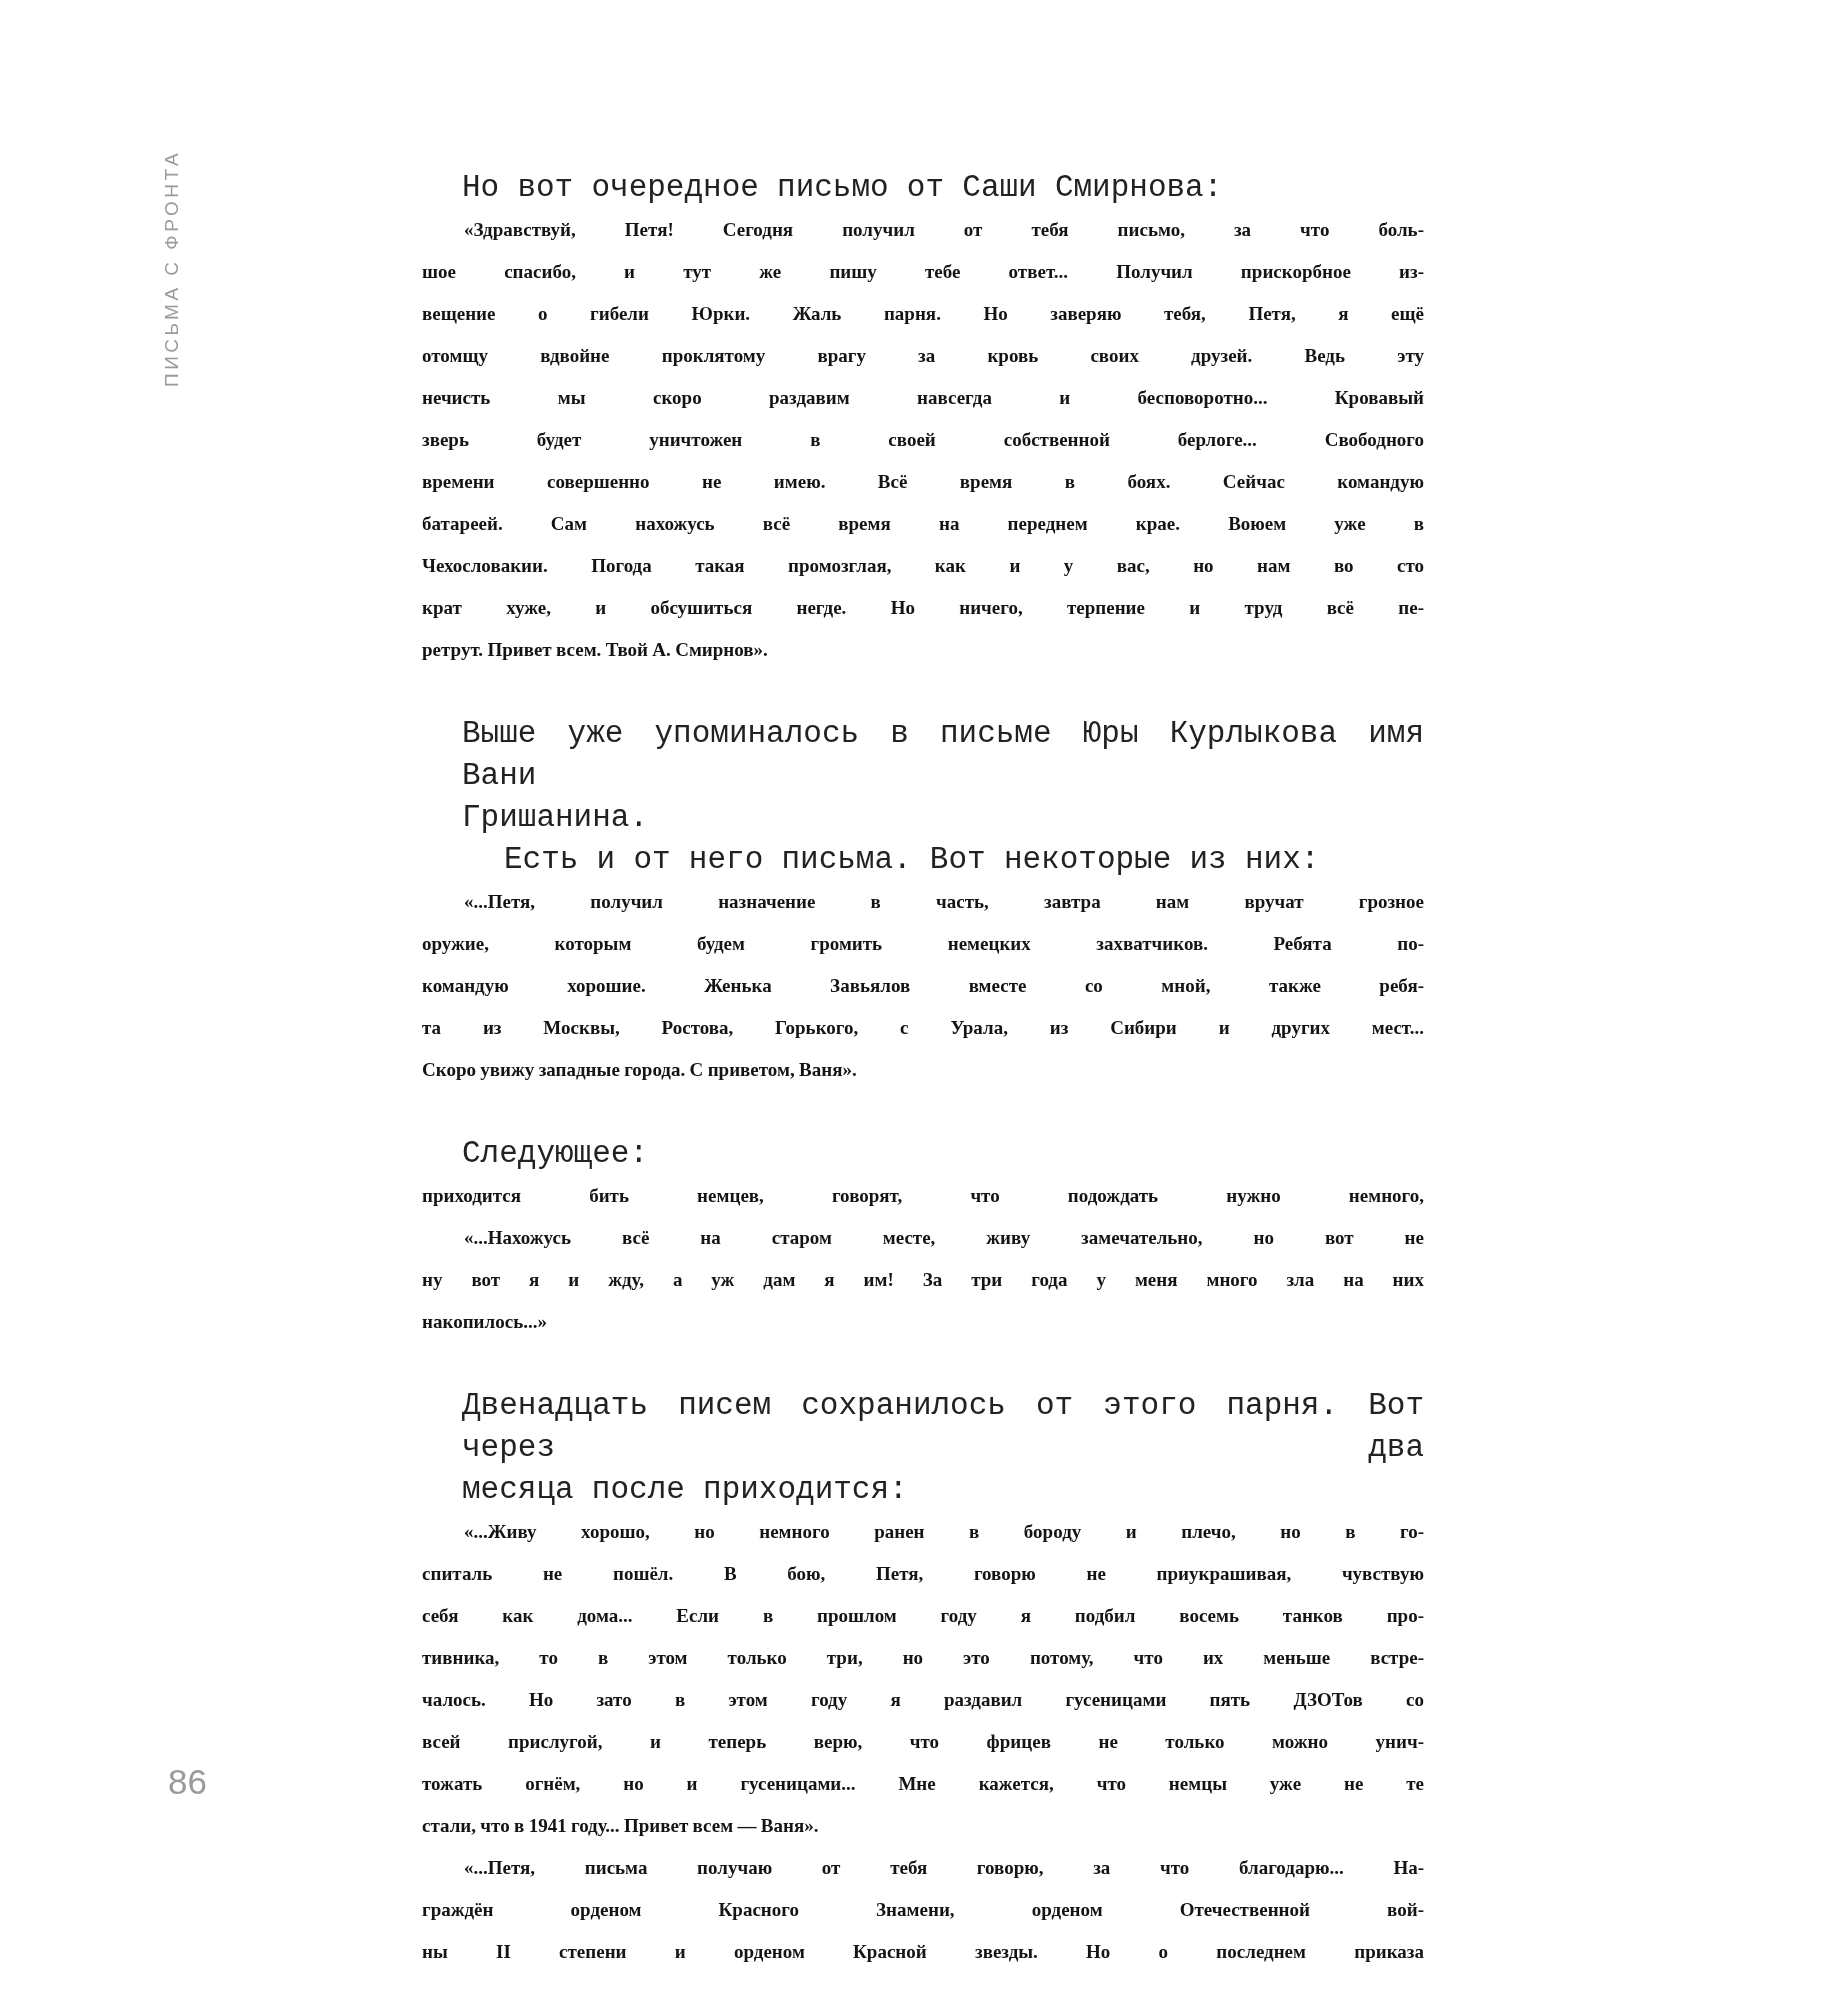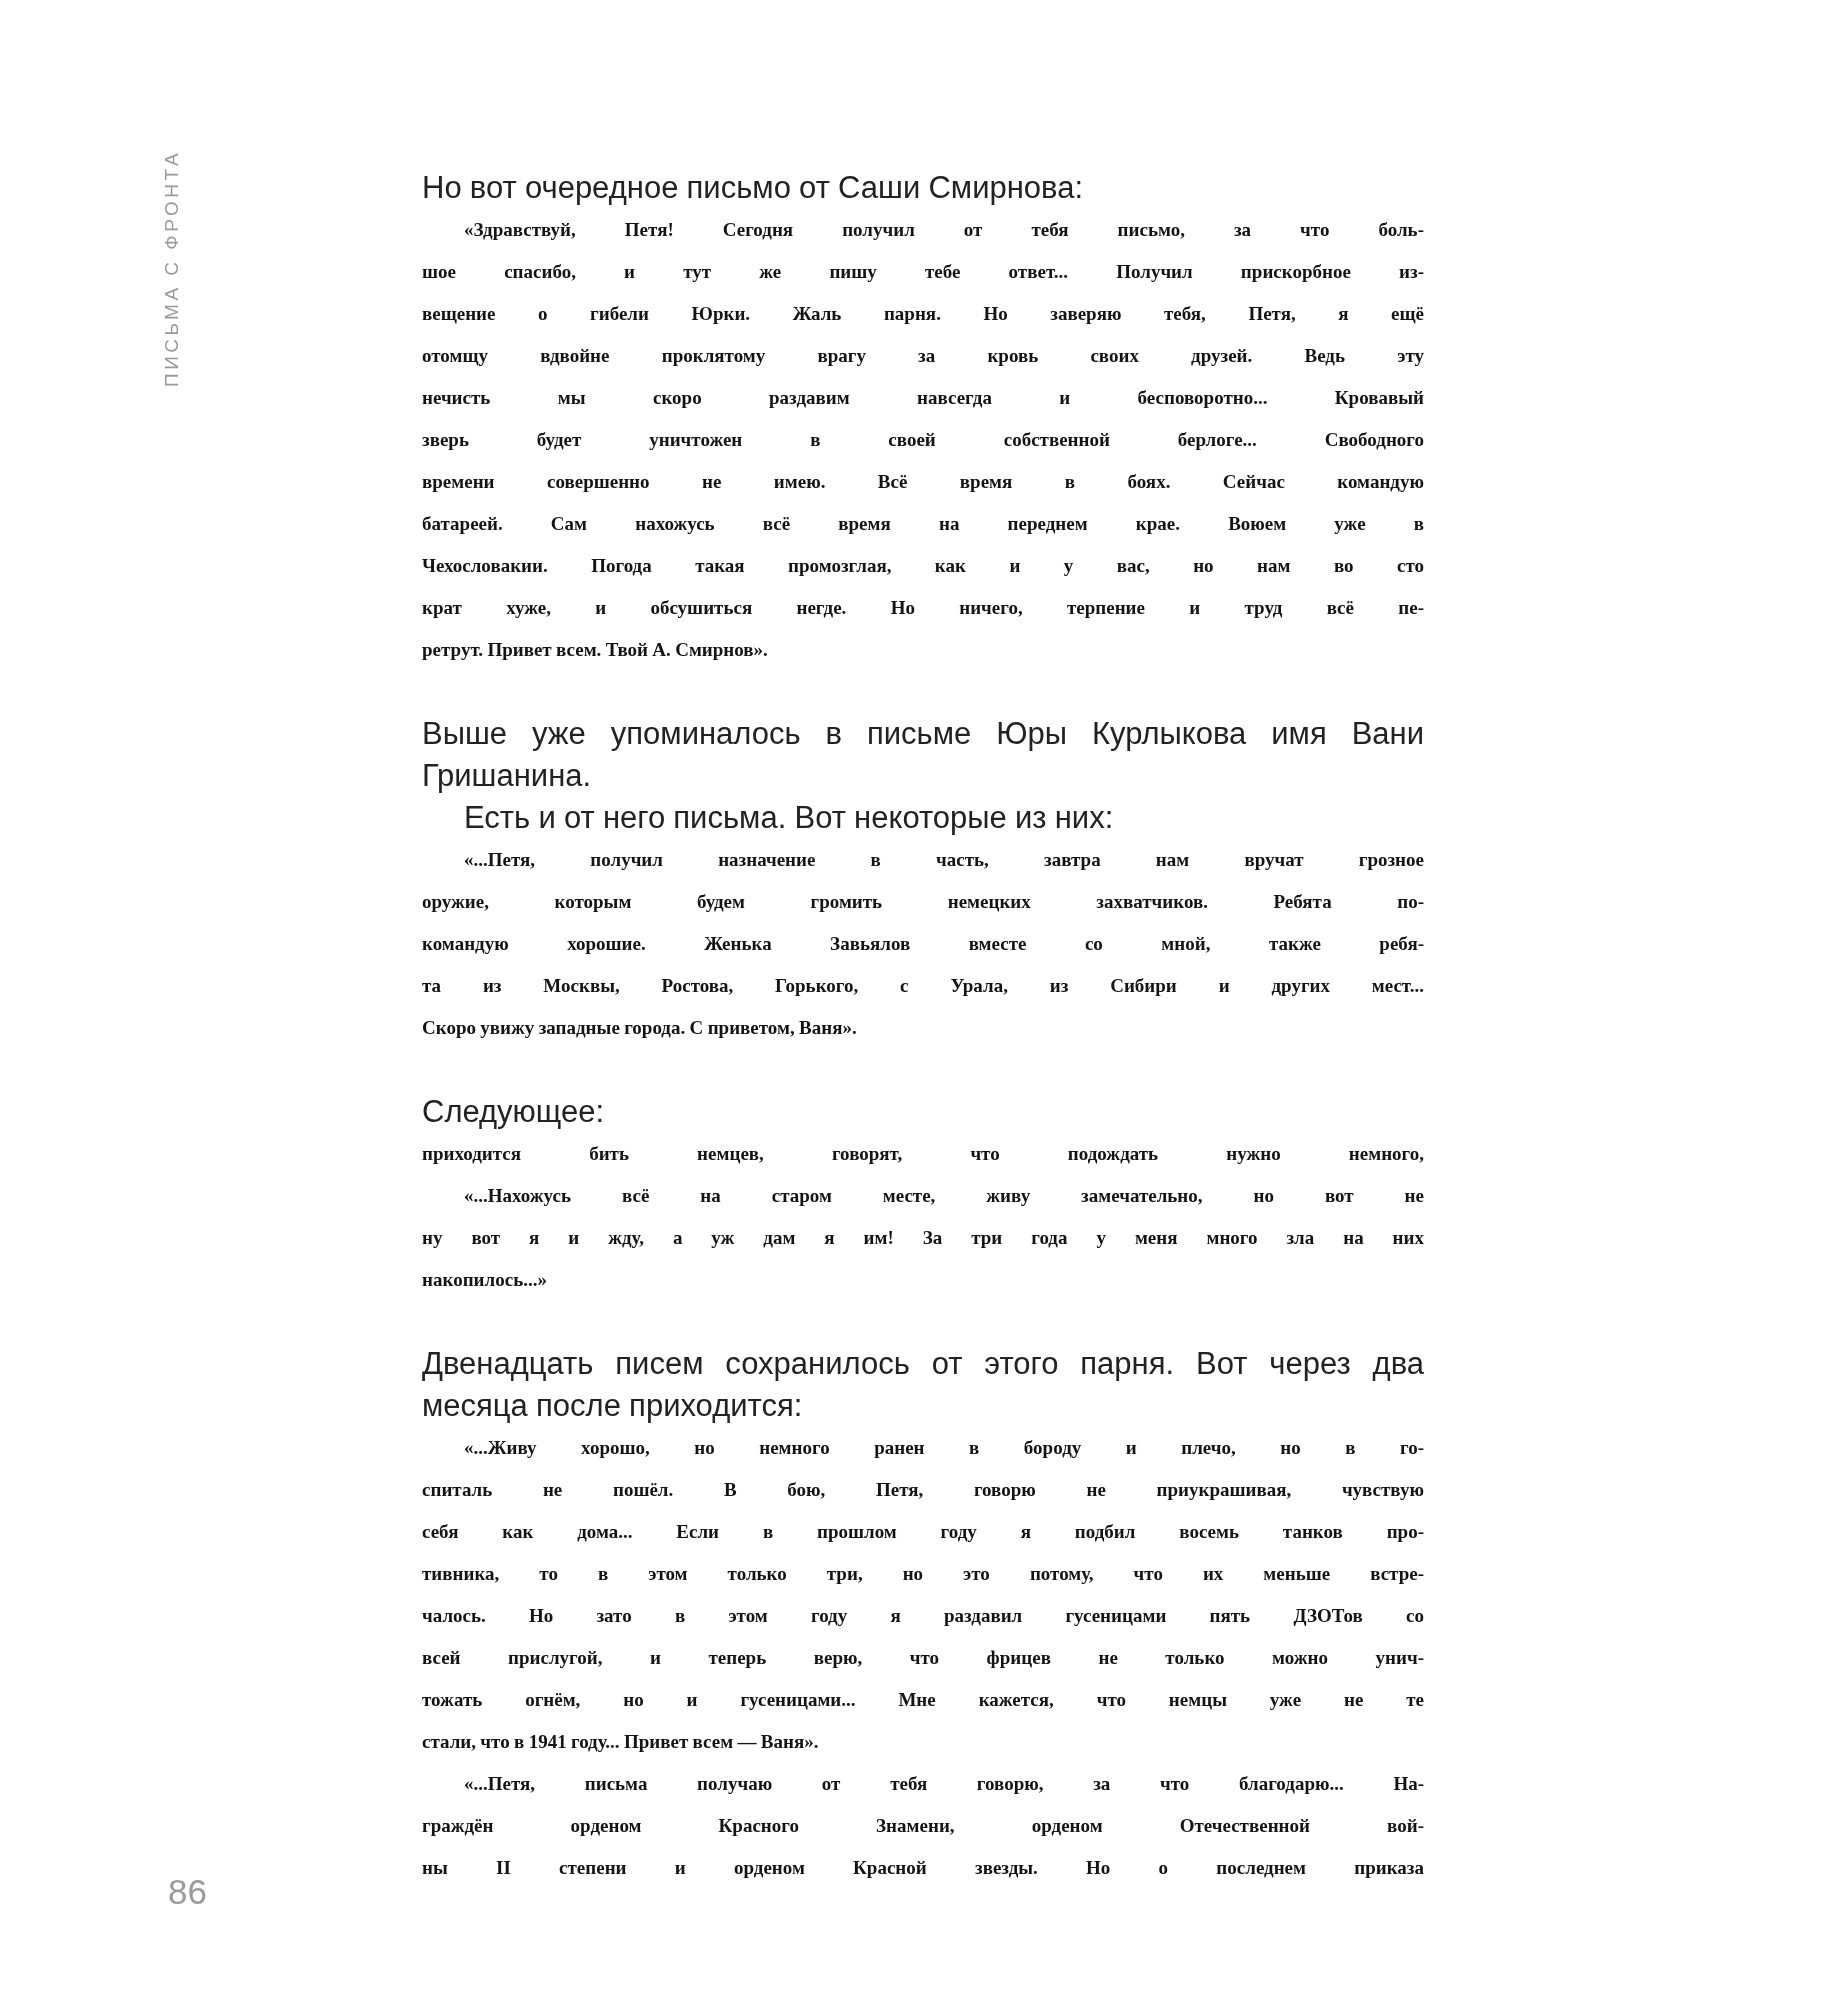--- a/index.html
+++ b/index.html
@@ -24,21 +24,21 @@
     font-weight: 400;
     letter-spacing: 3.5px;
     color: #9a9a9a;
     white-space: nowrap;
   }
 
   
   .page-number {
     position: absolute;
     left: 168px;
-    top: 1872px;
+    top: 1762px;
     font-family: "Liberation Sans", sans-serif;
     font-size: 35px;
     color: #9a9a9a;
   }
 
   
   .textcol {
     position: absolute;
     left: 422px;
     top: 167px;
@@ -48,24 +48,25 @@
     line-height: 42px;
     text-align: justify;
     overflow: hidden;
     word-spacing: -0.4px;
   }
   .ln.jl   { text-align-last: justify; }
   .ln.last { text-align-last: left; }
   .ln.ind  { text-indent: 42px; }
 
   .para.sans .ln {
-    font-family: Liberation Sans, sans-serif;
+    font-family: Liberation Mono, monospace;
     font-weight: 400;
     font-size: 31px;
     color: #222222;
+    margin-left: 40px;
   }
   .para.serif .ln {
     font-family: "Liberation Serif", serif;
     font-weight: 700;
     font-size: 19px;
     color: #141414;
   }
   .para.gap { margin-top: 42px; }
 </style>
 </head>

